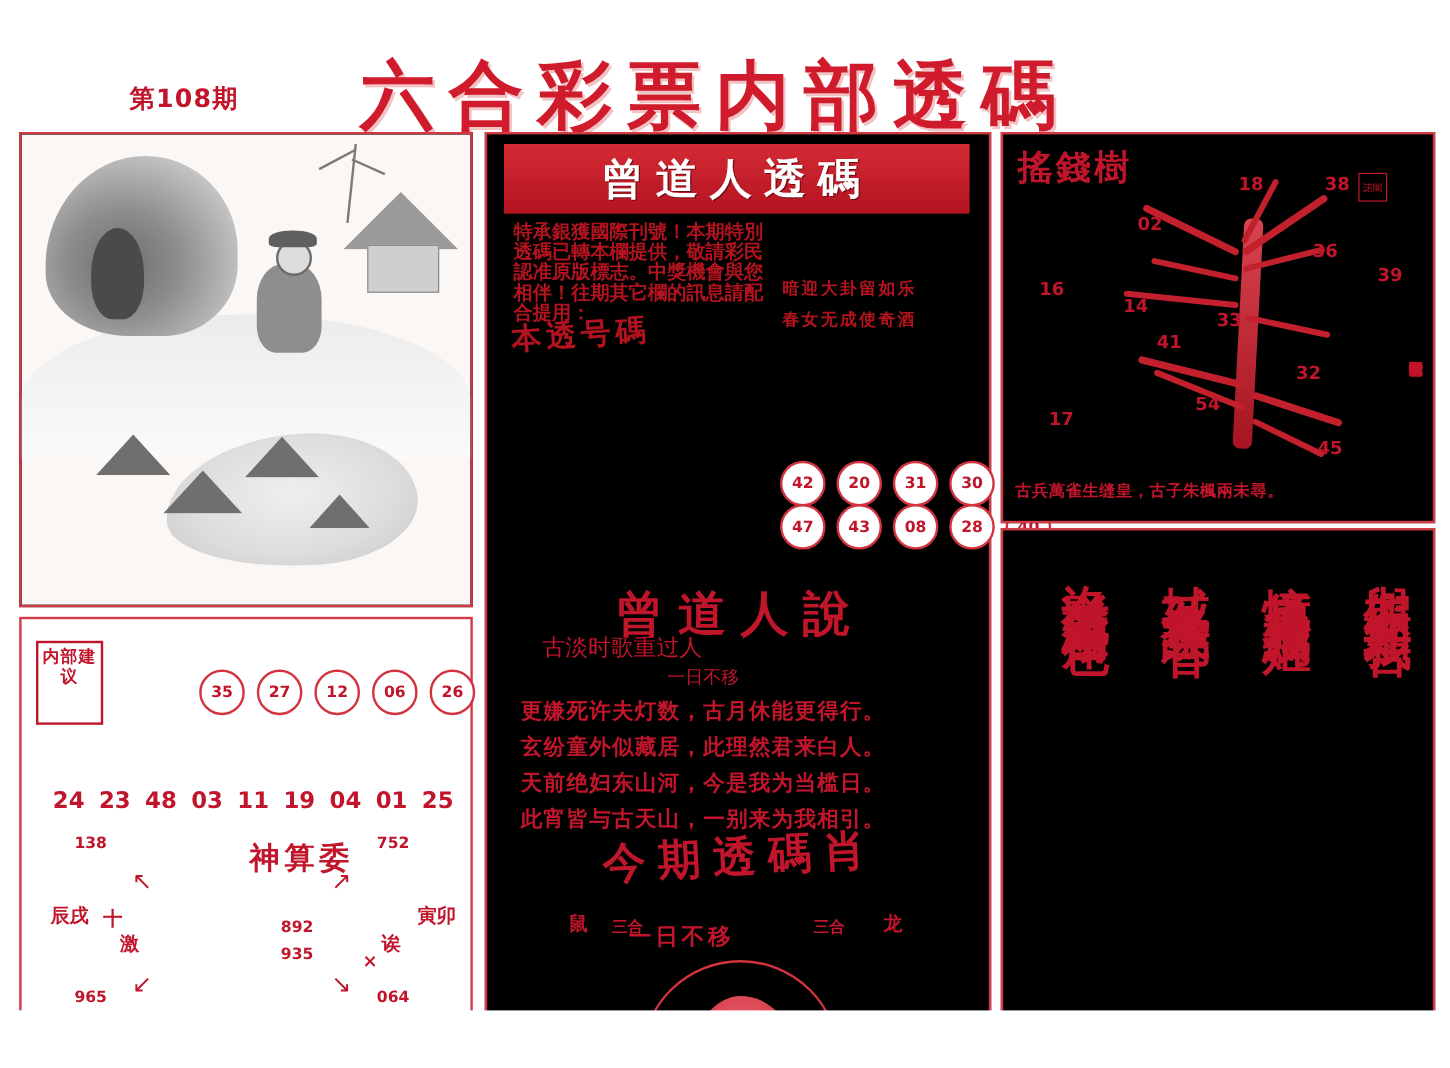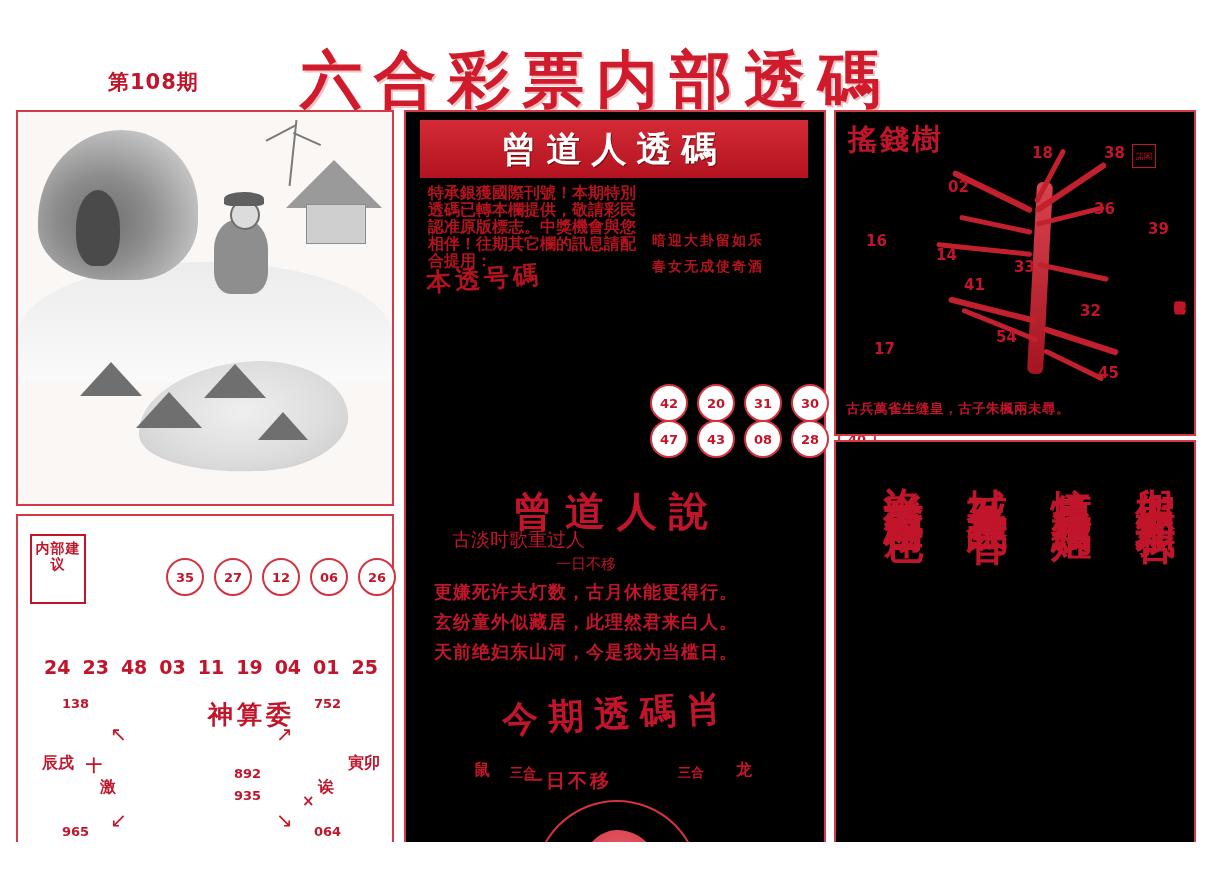--- a/index.html
+++ b/index.html
@@ -318,20 +318,21 @@
       <div class="ball">40</div>
     </div>
 
     <div class="c-head2">曾道人說</div>
     <div class="c-sub">古淡时歌重过人</div>
     <div class="c-sub2">一日不移</div>
 
     <div class="c-verse" style="top:468px;">更嫌死许夫灯数，古月休能更得行。</div>
     <div class="c-verse" style="top:528px;">天前绝妇东山河，今是我为当槛日。</div>
     <div class="c-verse" style="top:498px;">玄纷童外似藏居，此理然君来白人。</div>
+    <div class="c-verse" style="top:558px;">此宵皆与古天山，一别来为我相引。</div>
 
     <div class="c-head3">今期透碼肖</div>
 
     <div class="arc-label" style="left:68px;top:648px;">鼠</div>
     <div class="arc-label" style="left:104px;top:652px;font-size:13px;">三合</div>
     <div class="arc-center">一日不移</div>
     <div class="arc-label" style="left:272px;top:652px;font-size:13px;">三合</div>
     <div class="arc-label" style="left:330px;top:648px;">龙</div>
 
     <div class="circle-seal">

